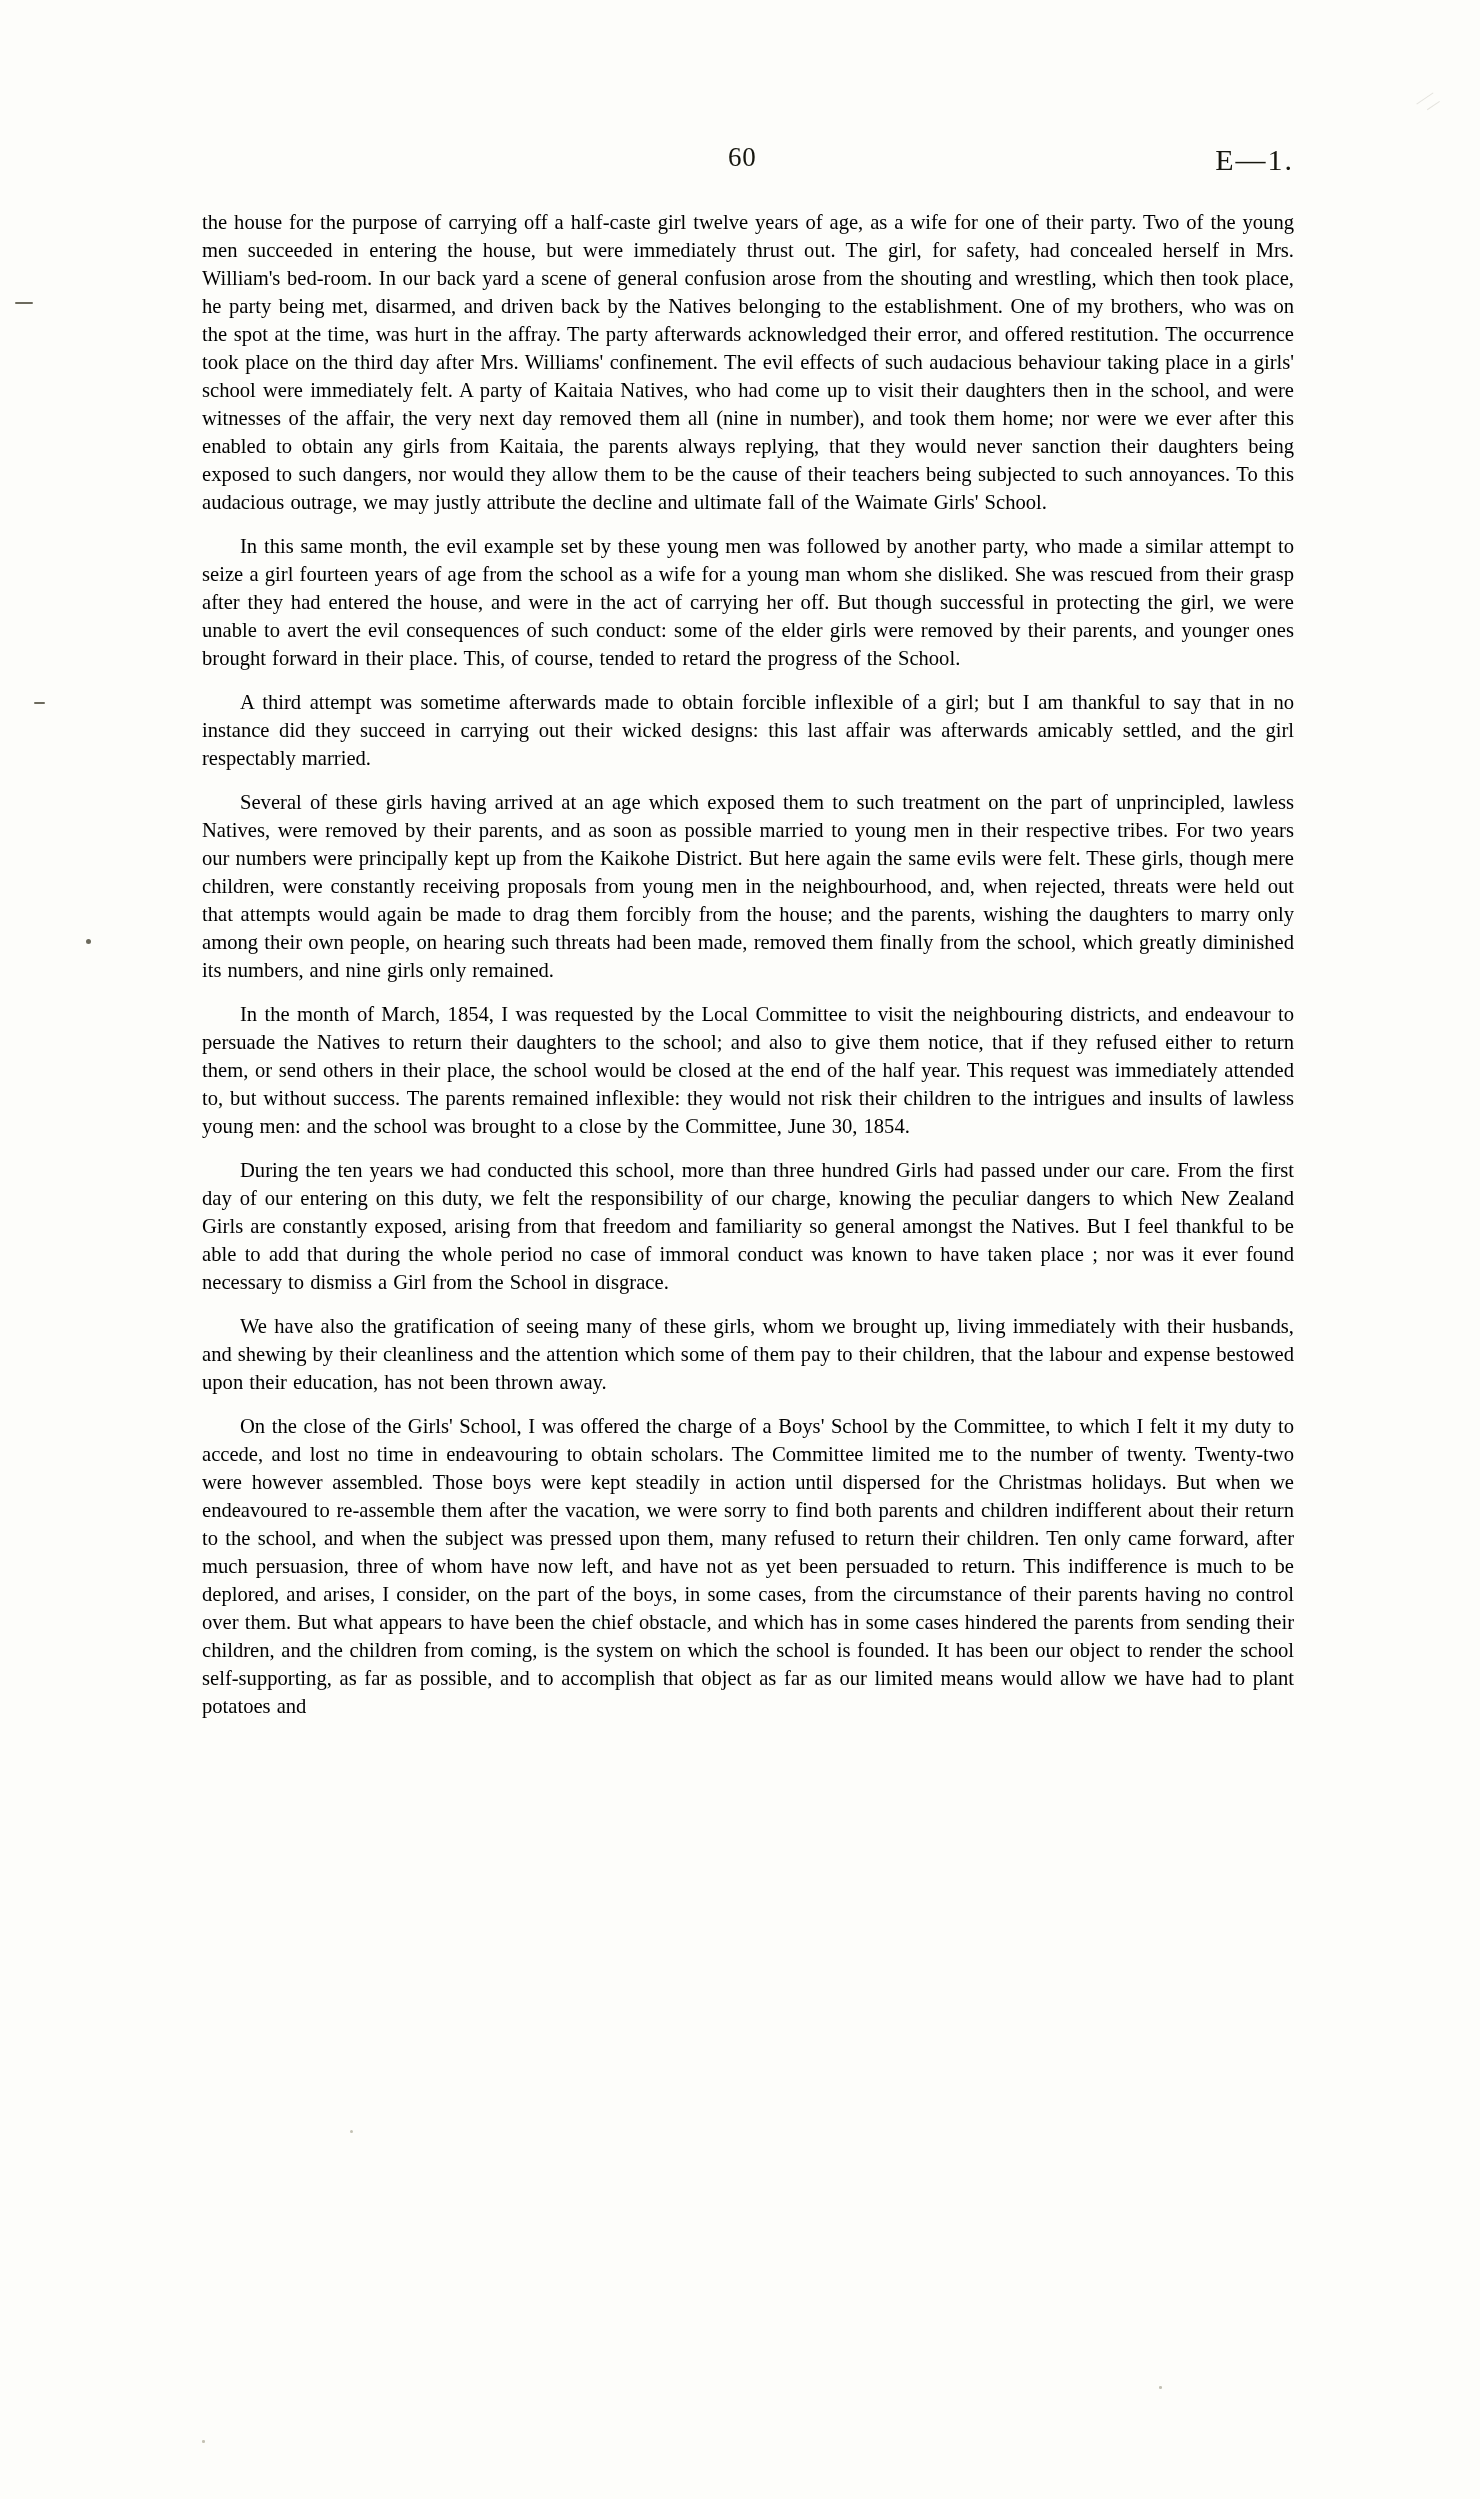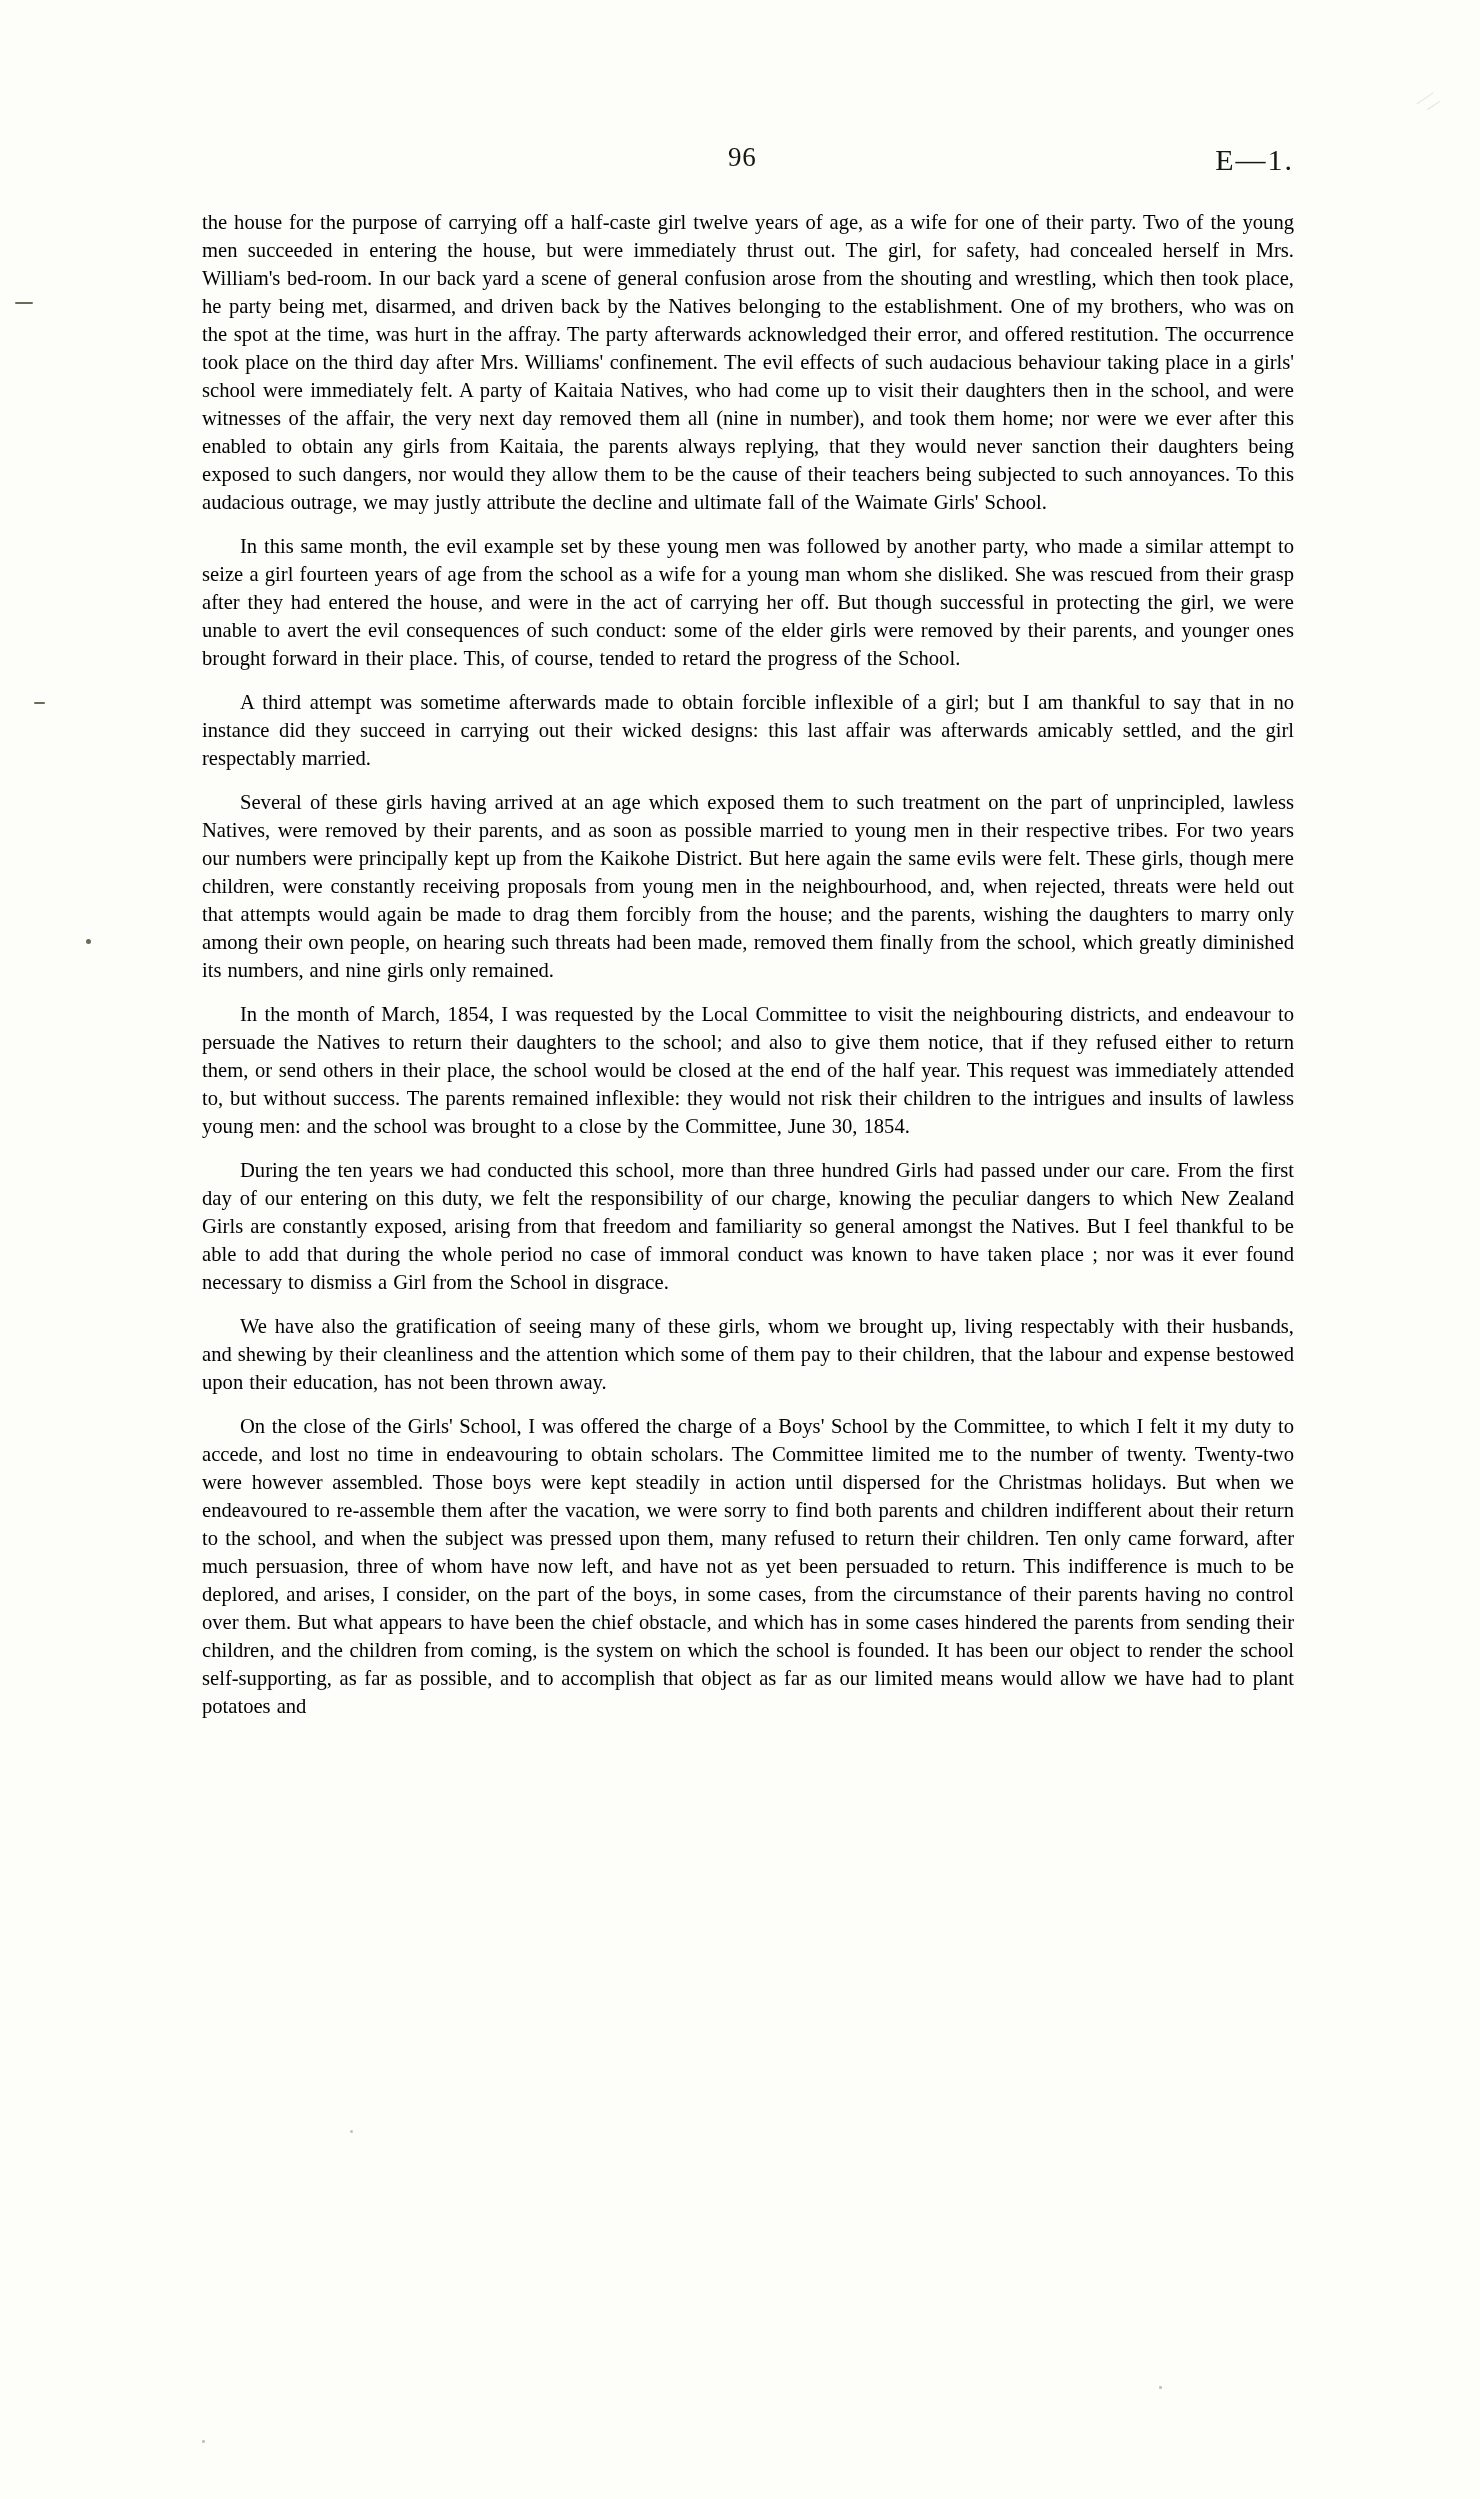--- a/index.html
+++ b/index.html
@@ -108,30 +108,30 @@
   <div class="edge-mark mark-b"></div>
   <div class="edge-mark mark-c"></div>
 
   <div class="speck" style="left:350px; top:2130px; width:3.4px; height:3.4px;"></div>
   <div class="speck" style="left:1159px; top:2386px; width:2.7px; height:2.7px;"></div>
   <div class="speck" style="left:202px; top:2440px; width:2.7px; height:2.7px;"></div>
 
   <div class="page-inner">
 
     <div class="header-row">
-      <div class="folio">96</div>
+      <div class="folio">60</div>
       <div class="doc-ref">E—1.</div>
     </div>
 
     <div class="body-text">
       <p class="no-indent">the house for the purpose of carrying off a half-caste girl twelve years of age, as a wife for one of their party. Two of the young men succeeded in entering the house, but were immediately thrust out. The girl, for safety, had concealed herself in Mrs. William's bed-room. In our back yard a scene of general confusion arose from the shouting and wrestling, which then took place, he party being met, disarmed, and driven back by the Natives belonging to the establishment. One of my brothers, who was on the spot at the time, was hurt in the affray. The party afterwards acknowledged their error, and offered restitution. The occurrence took place on the third day after Mrs. Williams' confinement. The evil effects of such audacious behaviour taking place in a girls' school were immediately felt. A party of Kaitaia Natives, who had come up to visit their daughters then in the school, and were witnesses of the affair, the very next day removed them all (nine in number), and took them home; nor were we ever after this enabled to obtain any girls from Kaitaia, the parents always replying, that they would never sanction their daughters being exposed to such dangers, nor would they allow them to be the cause of their teachers being subjected to such annoyances. To this audacious outrage, we may justly attribute the decline and ultimate fall of the Waimate Girls' School.</p>
       <p>In this same month, the evil example set by these young men was followed by another party, who made a similar attempt to seize a girl fourteen years of age from the school as a wife for a young man whom she disliked. She was rescued from their grasp after they had entered the house, and were in the act of carrying her off. But though successful in protecting the girl, we were unable to avert the evil consequences of such conduct: some of the elder girls were removed by their parents, and younger ones brought forward in their place. This, of course, tended to retard the progress of the School.</p>
       <p>A third attempt was sometime afterwards made to obtain forcible inflexible of a girl; but I am thankful to say that in no instance did they succeed in carrying out their wicked designs: this last affair was afterwards amicably settled, and the girl respectably married.</p>
       <p>Several of these girls having arrived at an age which exposed them to such treatment on the part of unprincipled, lawless Natives, were removed by their parents, and as soon as possible married to young men in their respective tribes. For two years our numbers were principally kept up from the Kaikohe District. But here again the same evils were felt. These girls, though mere children, were constantly receiving proposals from young men in the neighbourhood, and, when rejected, threats were held out that attempts would again be made to drag them forcibly from the house; and the parents, wishing the daughters to marry only among their own people, on hearing such threats had been made, removed them finally from the school, which greatly diminished its numbers, and nine girls only remained.</p>
       <p>In the month of March, 1854, I was requested by the Local Committee to visit the neighbouring districts, and endeavour to persuade the Natives to return their daughters to the school; and also to give them notice, that if they refused either to return them, or send others in their place, the school would be closed at the end of the half year. This request was immediately attended to, but without success. The parents remained inflexible: they would not risk their children to the intrigues and insults of lawless young men: and the school was brought to a close by the Committee, June 30, 1854.</p>
       <p>During the ten years we had conducted this school, more than three hundred Girls had passed under our care. From the first day of our entering on this duty, we felt the responsibility of our charge, knowing the peculiar dangers to which New Zealand Girls are constantly exposed, arising from that freedom and familiarity so general amongst the Natives. But I feel thankful to be able to add that during the whole period no case of immoral conduct was known to have taken place ; nor was it ever found necessary to dismiss a Girl from the School in disgrace.</p>
-      <p>We have also the gratification of seeing many of these girls, whom we brought up, living respectably with their husbands, and shewing by their cleanliness and the attention which some of them pay to their children, that the labour and expense bestowed upon their education, has not been thrown away.</p>
+      <p>We have also the gratification of seeing many of these girls, whom we brought up, living immediately with their husbands, and shewing by their cleanliness and the attention which some of them pay to their children, that the labour and expense bestowed upon their education, has not been thrown away.</p>
       <p>On the close of the Girls' School, I was offered the charge of a Boys' School by the Committee, to which I felt it my duty to accede, and lost no time in endeavouring to obtain scholars. The Committee limited me to the number of twenty. Twenty-two were however assembled. Those boys were kept steadily in action until dispersed for the Christmas holidays. But when we endeavoured to re-assemble them after the vacation, we were sorry to find both parents and children indifferent about their return to the school, and when the subject was pressed upon them, many refused to return their children. Ten only came forward, after much persuasion, three of whom have now left, and have not as yet been persuaded to return. This indifference is much to be deplored, and arises, I consider, on the part of the boys, in some cases, from the circumstance of their parents having no control over them. But what appears to have been the chief obstacle, and which has in some cases hindered the parents from sending their children, and the children from coming, is the system on which the school is founded. It has been our object to render the school self-supporting, as far as possible, and to accomplish that object as far as our limited means would allow we have had to plant potatoes and</p>
     </div>
 
   </div>
 </div>
 
 
 </body></html>

